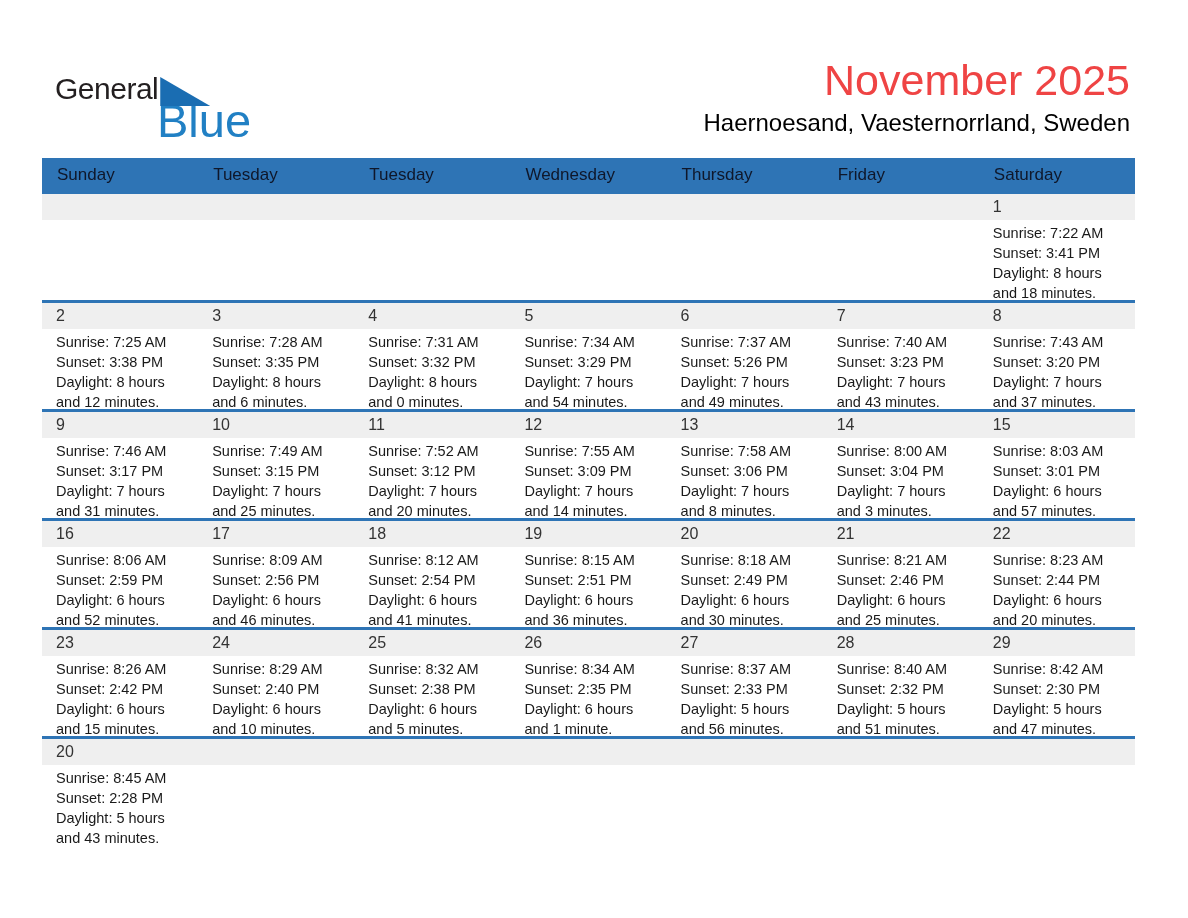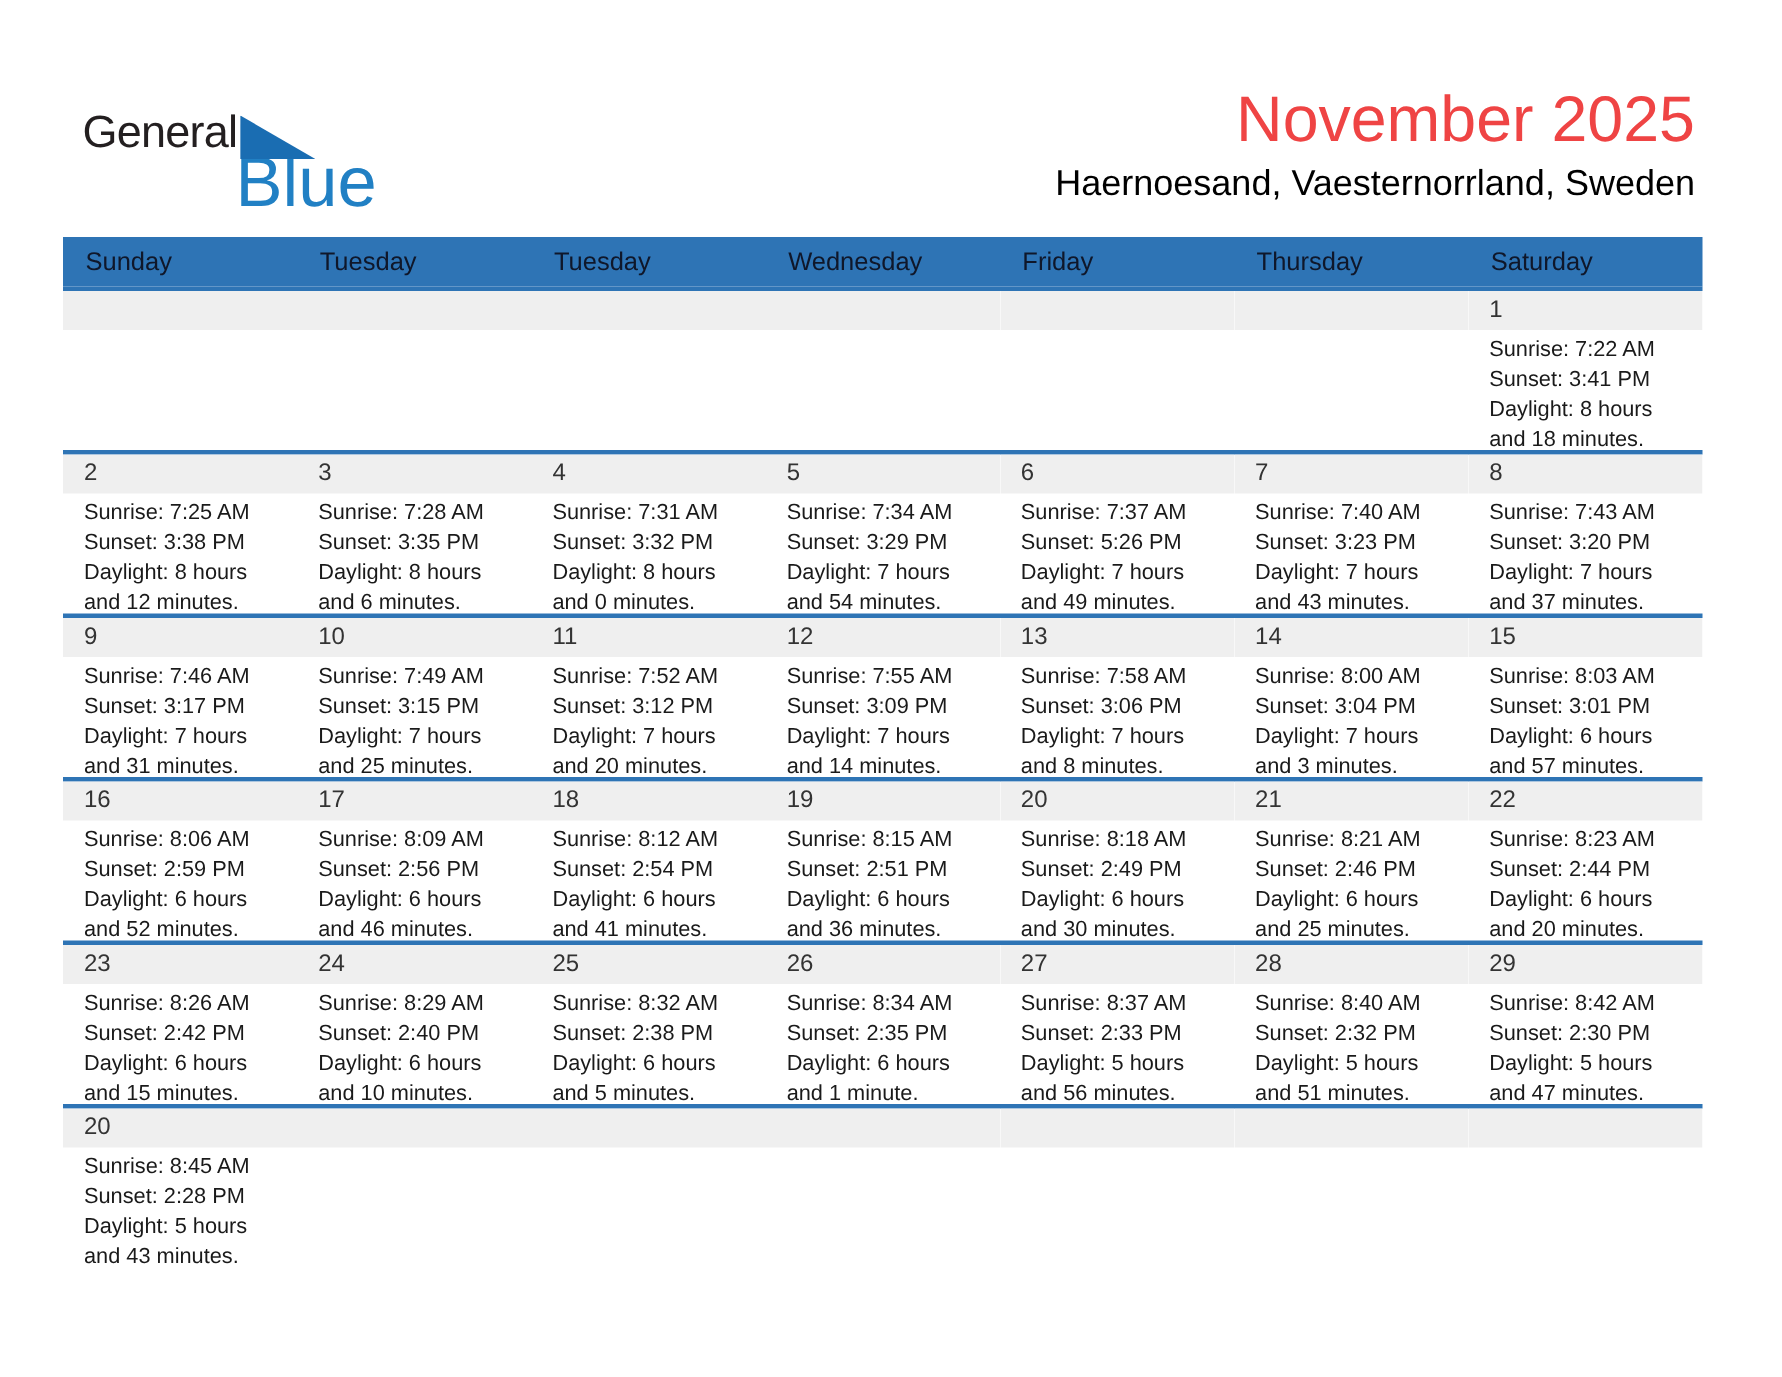--- a/index.html
+++ b/index.html
@@ -86,22 +86,22 @@
     <h1>November 2025</h1>
     <h2>Haernoesand, Vaesternorrland, Sweden</h2>
   </div>
 
   <div class="calendar">
     <div class="weekday-row" id="weekday-row">
         <div class="weekday-cell">Sunday</div>
         <div class="weekday-cell">Tuesday</div>
         <div class="weekday-cell">Tuesday</div>
         <div class="weekday-cell">Wednesday</div>
+        <div class="weekday-cell">Thursday</div>
         <div class="weekday-cell">Friday</div>
-        <div class="weekday-cell">Thursday</div>
         <div class="weekday-cell">Saturday</div>
       </div>
     <div id="weeks">
         <div class="week-row">
           <div class="day-cell">
             <div class="day-band"></div>
           </div>
           <div class="day-cell">
             <div class="day-band"></div>
           </div>

